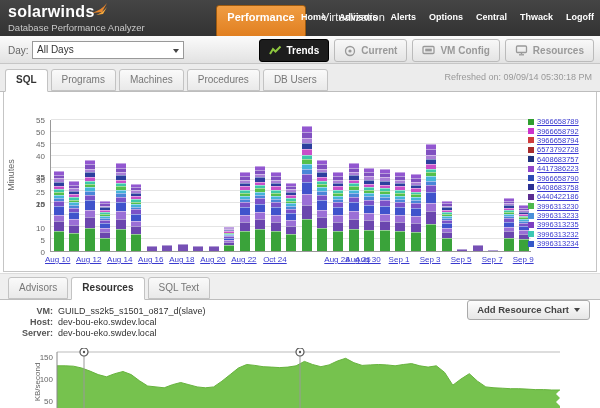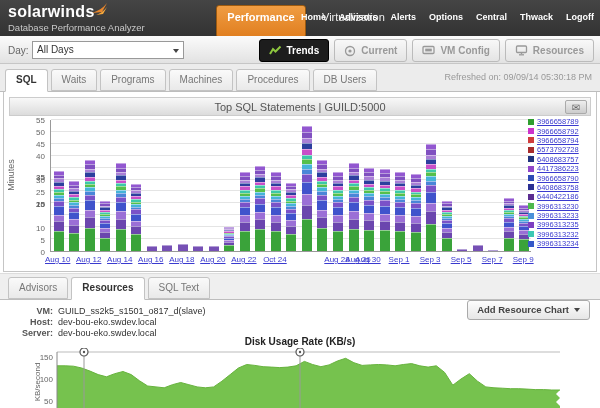--- a/index.html
+++ b/index.html
@@ -161,34 +161,29 @@
             </svg>
           </span>
           <span>Resources</span>
         </div>
       </div>
   </div>
 
   <div class="tabrow">
     <div class="tabs">
         <div class="tab active">SQL</div>
-        <div class="tab">Waits</div>
         <div class="tab">Programs</div>
         <div class="tab">Machines</div>
         <div class="tab">Procedures</div>
         <div class="tab">DB Users</div>
       </div>
     <div class="refreshed">Refreshed on: 09/09/14 05:30:18 PM</div>
   </div>
 
   <div class="panel">
-    <div class="panel-hdr">
-      <span>Top SQL Statements | GUILD:5000</span>
-      <span class="mail-btn">✉</span>
-    </div>
     <div class="sql-ylabel">Minutes</div>
     <div class="sql-plot">
         <div class="gridline" style="bottom: 9.09091%;"></div>
         <div class="gridline" style="bottom: 18.1818%;"></div>
         <div class="gridline" style="bottom: 27.2727%;"></div>
         <div class="gridline" style="bottom: 36.3636%;"></div>
         <div class="gridline" style="bottom: 45.4545%;"></div>
         <div class="gridline" style="bottom: 54.5455%;"></div>
         <div class="gridline" style="bottom: 63.6364%;"></div>
         <div class="gridline" style="bottom: 72.7273%;"></div>
@@ -694,21 +689,20 @@
       </div>
       <div class="info-row">
         <span class="info-label">Server:</span>
         <span class="info-value">dev-bou-eko.swdev.local</span>
       </div>
     </div>
   <div class="add-btn">
     <span>Add Resource Chart</span><span class="add-caret"></span>
   </div>
 
-  <div class="disk-title">Disk Usage Rate (KB/s)</div>
   <svg class="disk-svg" width="600" height="60">
       <polygon points="57,60 57.0,17.8 65.2,17.8 73.5,18.2 81.7,20.0 90.0,23.1 98.2,26.6 106.5,28.8 114.7,25.7 123.0,23.5 131.2,26.6 139.5,32.8 147.7,38.0 156.0,38.9 164.2,39.8 172.4,36.7 180.7,34.5 188.9,36.7 197.2,38.9 205.4,39.8 213.7,38.9 221.9,33.2 230.2,26.6 238.4,20.0 246.7,16.5 254.9,17.4 263.1,18.7 271.4,19.1 279.6,19.6 287.9,19.1 296.1,17.8 304.4,13.4 312.6,16.5 320.9,18.7 329.1,16.9 337.4,13.0 345.6,10.3 353.9,14.7 362.1,17.4 370.3,16.9 378.6,16.5 386.8,16.9 395.1,17.8 403.3,16.5 411.6,15.6 419.8,17.8 428.1,19.1 436.3,17.8 444.6,24.4 452.8,37.2 461.0,31.0 469.3,25.7 477.5,33.2 485.8,38.9 494.0,39.8 502.3,40.2 510.5,40.7 518.8,40.7 527.0,41.1 535.3,41.6 543.5,41.6 551.8,42.0 560.0,42.0 556,46 560,50 556,54 560,58 560,60" fill="#76c24e"></polygon>
       <polyline points="57.0,17.8 65.2,17.8 73.5,18.2 81.7,20.0 90.0,23.1 98.2,26.6 106.5,28.8 114.7,25.7 123.0,23.5 131.2,26.6 139.5,32.8 147.7,38.0 156.0,38.9 164.2,39.8 172.4,36.7 180.7,34.5 188.9,36.7 197.2,38.9 205.4,39.8 213.7,38.9 221.9,33.2 230.2,26.6 238.4,20.0 246.7,16.5 254.9,17.4 263.1,18.7 271.4,19.1 279.6,19.6 287.9,19.1 296.1,17.8 304.4,13.4 312.6,16.5 320.9,18.7 329.1,16.9 337.4,13.0 345.6,10.3 353.9,14.7 362.1,17.4 370.3,16.9 378.6,16.5 386.8,16.9 395.1,17.8 403.3,16.5 411.6,15.6 419.8,17.8 428.1,19.1 436.3,17.8 444.6,24.4 452.8,37.2 461.0,31.0 469.3,25.7 477.5,33.2 485.8,38.9 494.0,39.8 502.3,40.2 510.5,40.7 518.8,40.7 527.0,41.1 535.3,41.6 543.5,41.6 551.8,42.0 560.0,42.0 " fill="none" stroke="#67b33e" stroke-width="1"></polyline>
       <line x1="57" y1="4" x2="560" y2="4" stroke="#bbb"></line>
       <line x1="57" y1="4" x2="57" y2="60" stroke="#888"></line>
       <text x="53" y="12" text-anchor="end" font-size="8" fill="#666" font-family="Liberation Sans, sans-serif">150</text>
       <text x="53" y="34" text-anchor="end" font-size="8" fill="#666" font-family="Liberation Sans, sans-serif">100</text>
       <text x="53" y="56" text-anchor="end" font-size="8" fill="#666" font-family="Liberation Sans, sans-serif">50</text>
       <text x="40" y="34" text-anchor="middle" font-size="8" fill="#666" font-family="Liberation Sans, sans-serif" transform="rotate(-90 40 34)">KB/second</text>
       <line x1="84" y1="4" x2="84" y2="60" stroke="#999"></line>

